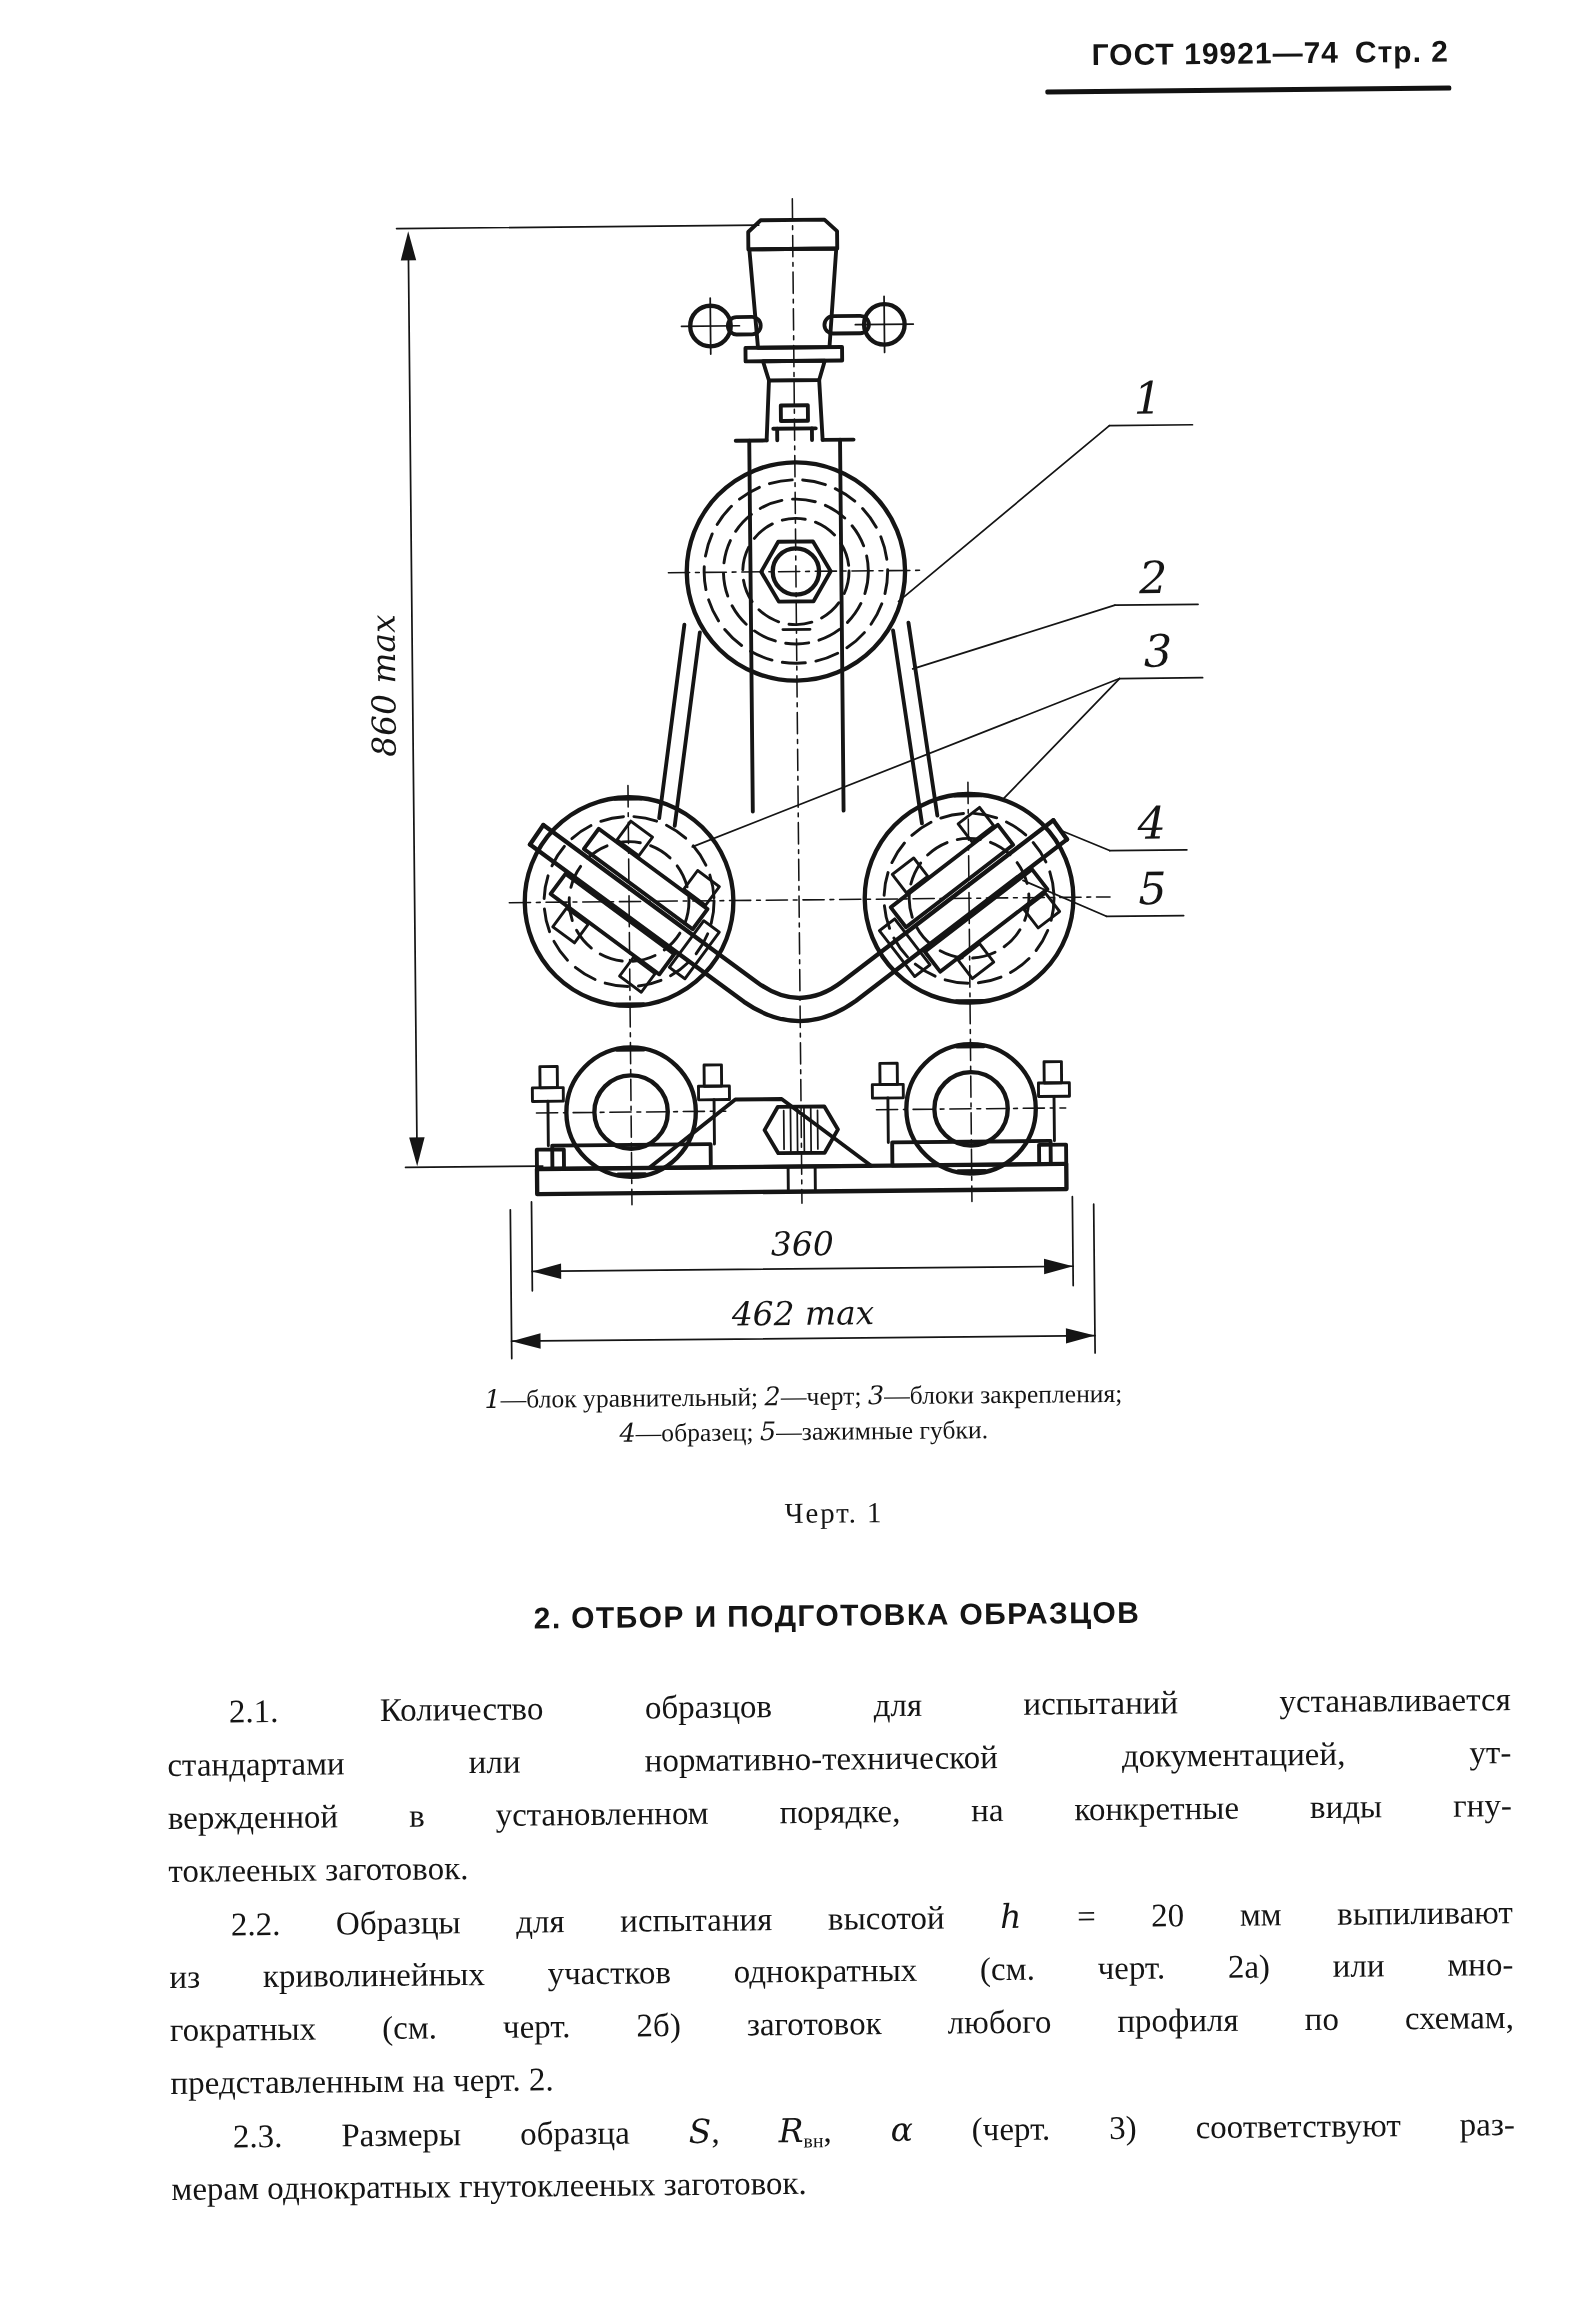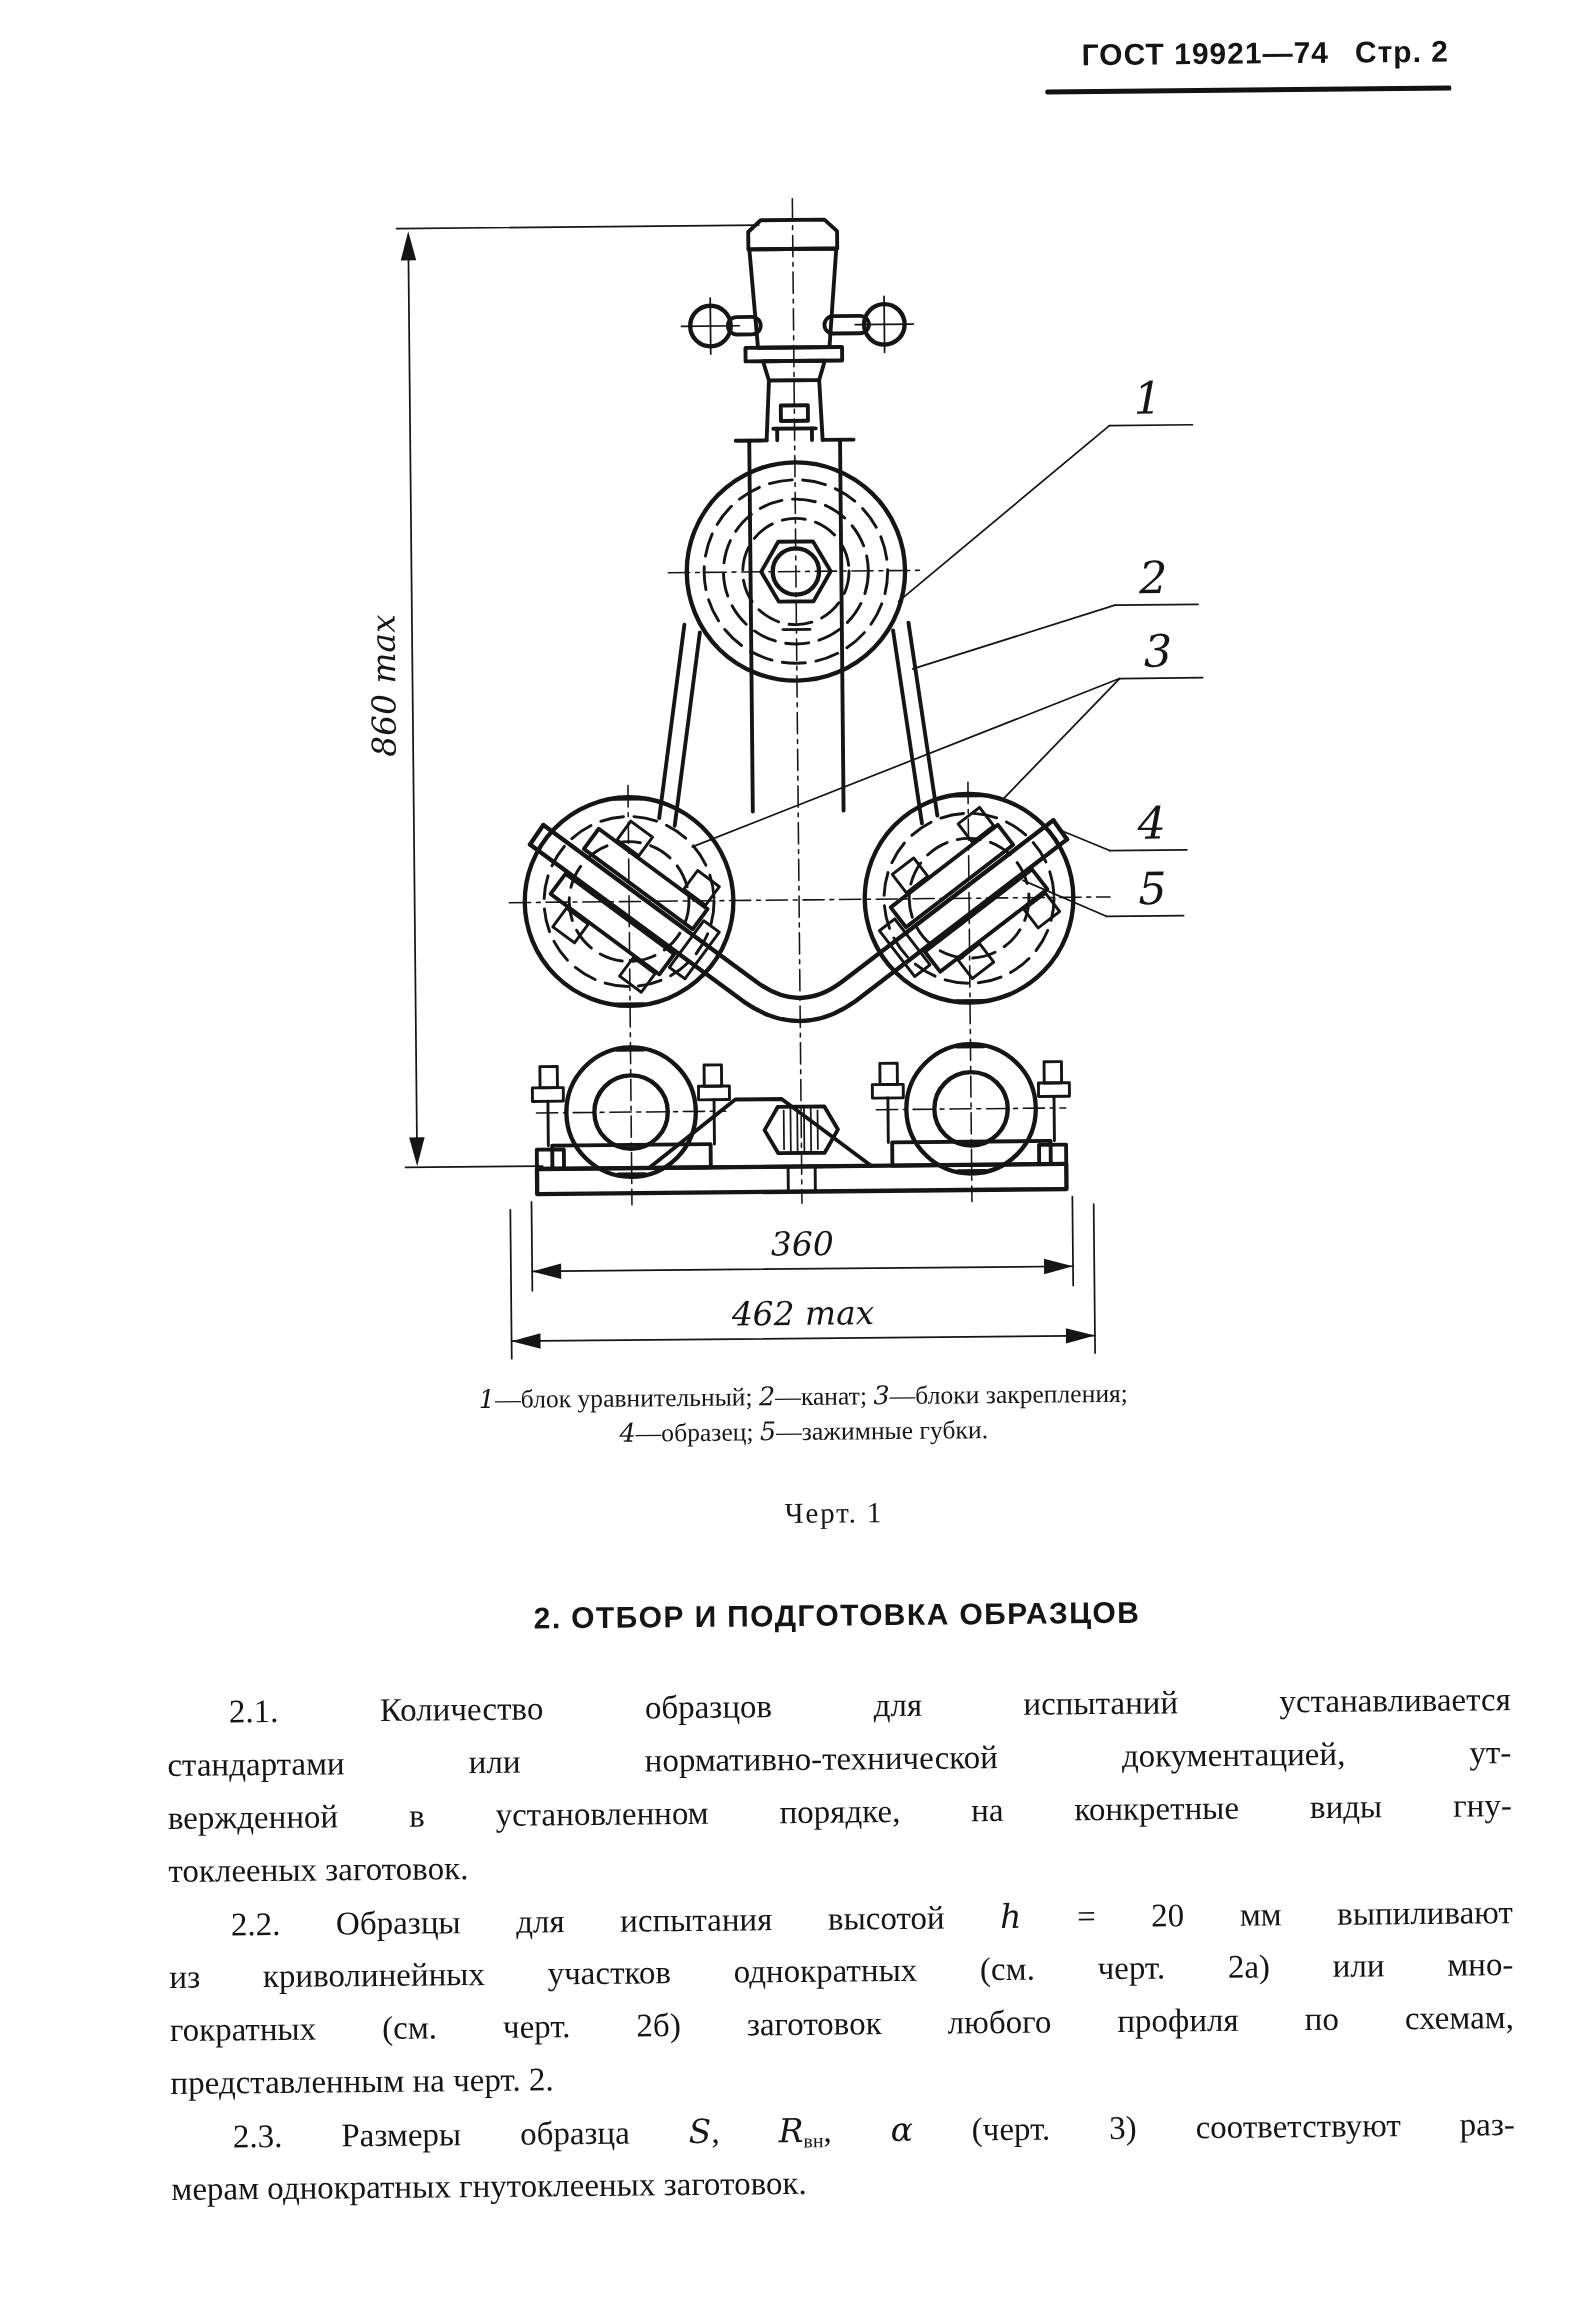--- a/index.html
+++ b/index.html
@@ -4,21 +4,21 @@
 <style>
   html,body{margin:0;padding:0;background:#ffffff;}
   body{width:1581px;height:2316px;position:relative;overflow:hidden;
        font-family:"Liberation Serif","DejaVu Serif",serif;color:#151515;}
   .sheet{position:absolute;left:0;top:0;width:1581px;height:2316px;
          transform:rotate(-0.55deg);transform-origin:50% 52%;}
   
   .hdr{position:absolute;left:830px;top:41px;width:630px;text-align:right;
        font-family:"Liberation Sans","DejaVu Sans",sans-serif;font-weight:bold;
        font-size:30px;letter-spacing:1px;white-space:nowrap;}
-  .hdr .pg{margin-left:26px;}
+  .hdr .pg{margin-left:16px;}
   .hdr-rule{position:absolute;left:1056px;top:92px;width:406px;height:4.8px;
             background:#121212;border-radius:1.9px;}
   
   .fig{position:absolute;left:319px;top:164px;}
   .ink{stroke:#151515;fill:none;stroke-linecap:round;stroke-linejoin:round;}
   .w4{stroke-width:4px;} .w45{stroke-width:4.5px;} .w3{stroke-width:3px;}
   .thin{stroke-width:1.8px;}
   .dash{stroke-width:3px;stroke-dasharray:24 11;}
   .cl{stroke-width:1.6px;stroke-dasharray:22 6 4 6;}
   .hatch{stroke-width:1.8px;}
@@ -238,21 +238,21 @@
       <line class="ink thin" x1="1152" y1="884" x2="1232" y2="884"></line>
       <line class="ink thin" x1="1152" y1="884" x2="1100" y2="862"></line>
 
       <text class="callout-num" x="1196" y="940" text-anchor="middle">5</text>
       <line class="ink thin" x1="1148" y1="952" x2="1228" y2="952"></line>
       <line class="ink thin" x1="1148" y1="952" x2="1062" y2="914"></line>
     </g>
   </svg>
 
   <div class="caption">
-    <div><i>1</i><span>—блок уравнительный; </span><i>2</i><span>—канат; </span><i>3</i><span>—блоки закрепления;</span></div>
+    <div><i>1</i><span>—блок уравнительный; </span><i>2</i><span>—черт; </span><i>3</i><span>—блоки закрепления;</span></div>
     <div><i>4</i><span>—образец; </span><i>5</i><span>—зажимные губки.</span></div>
   </div>
 
   <div class="figlabel">Черт. 1</div>
 
   <div class="heading">2. ОТБОР И ПОДГОТОВКА ОБРАЗЦОВ</div>
 
   <div class="bodytext">
     <div class="tline just ind"><span>2.1. Количество образцов для испытаний устанавливается</span></div>
     <div class="tline just"><span>стандартами или нормативно-технической документацией, ут-</span></div>

